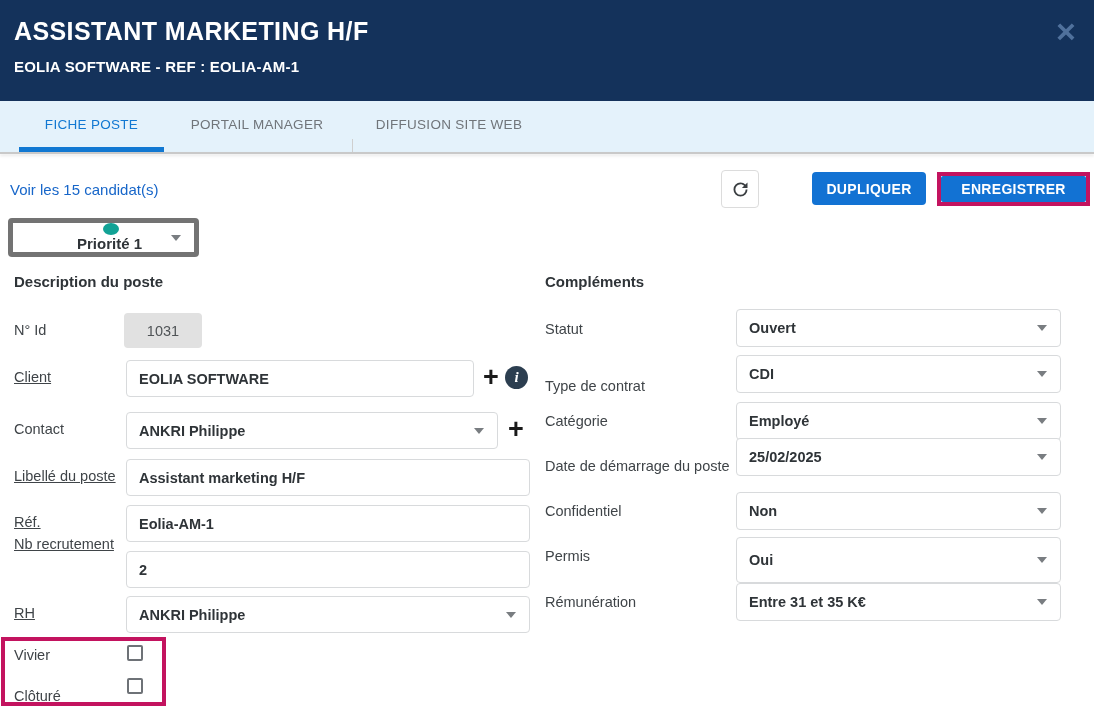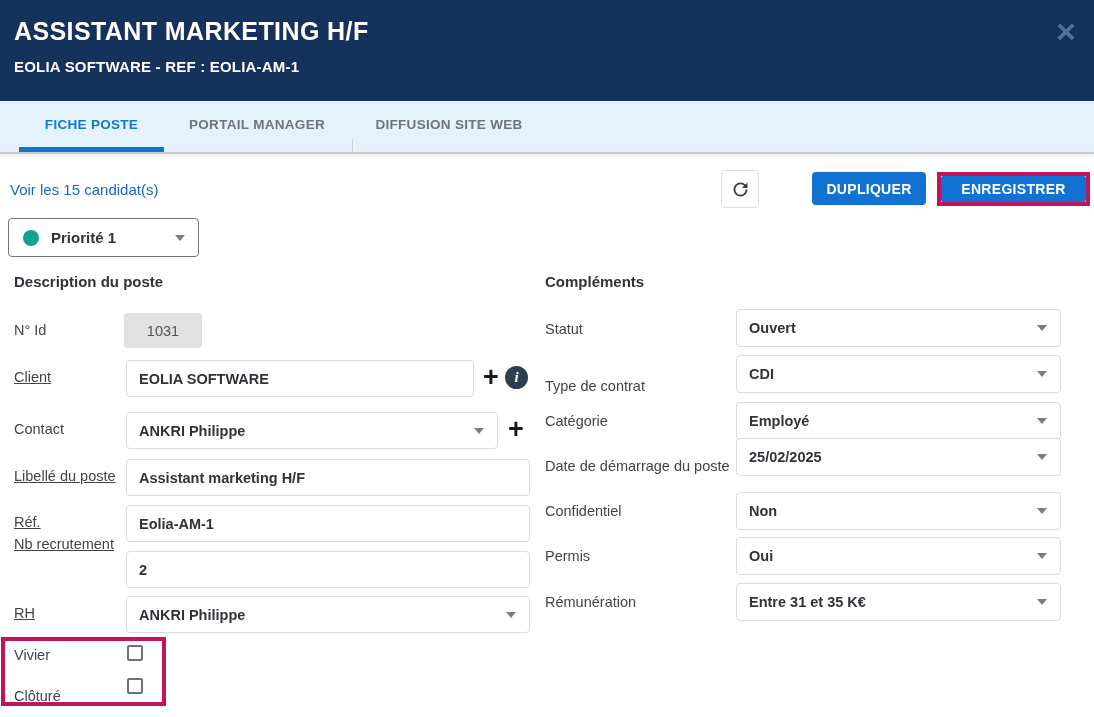--- a/index.html
+++ b/index.html
@@ -32,21 +32,21 @@
     position:absolute; left:0; top:101px; width:1094px; height:51px;
     background:#E4F2FB;
   }
   .tabbar-border {
     position:absolute; left:0; top:152px; width:1094px; height:2px;
     background:#C9C9C9; box-shadow:0 2px 3px rgba(0,0,0,.10);
   }
   .tab {
     position:absolute; top:101px; height:46px;
     display:flex; align-items:center; justify-content:center;
-    font-size:13.5px; font-weight:700; letter-spacing:.3px;
+    font-size:13.5px; font-weight:400; letter-spacing:.3px;
     color:#70757A; cursor:pointer;
   }
   .tab.active { color:#1178D2; }
   .tab-indicator {
     position:absolute; left:19px; top:147px; width:145px; height:5px;
     background:#1178D2;
   }
   .tab-sep {
     position:absolute; left:352px; top:139px; width:1px; height:13px;
     background:#CFCFCF;
@@ -70,22 +70,22 @@
   .save-wrap {
     position:absolute; left:937px; top:172px; width:153px; height:34px;
     border:4px solid #C3135F;
   }
   .btn-save {
     position:static; width:145px; height:26px; border-radius:2px;
   }
   
   .priority {
     position:absolute; left:8px; top:218px; width:191px; height:39px;
-    background:#fff; border:1px solid #737373; border-radius:4px;
-    display:flex; align-items:center; cursor:pointer;
+    background:#fff; border:5px solid #737373; border-radius:4px;
+    display:flex; align-items:center; cursor:pointer;flex-direction:column;
   }
   .priority-dot {
     width:16px; height:16px; border-radius:50%; background:#12A295;
     margin-left:14px;
   }
   .priority-label { font-size:15px; font-weight:700; color:#2F3438; margin-left:12px; }
   
   .section-title {
     position:absolute; top:273px; font-size:15px; font-weight:700; color:#2F3438;
   }
@@ -235,21 +235,21 @@
   <span class="caret"></span>
 </div>
 
 <div class="flabel right" style="top:503px;">Confidentiel</div>
 <div class="select" style="left:736px;top:492px;width:325px;height:38px;">
   <span>Non</span>
   <span class="caret"></span>
 </div>
 
 <div class="flabel right" style="top:548px;">Permis</div>
-<div class="select" style="left:736px;top:537px;width:325px;height:38px;padding-left:12px;">
+<div class="select" style="left:736px;top:537px;width:325px;height:46px;padding-left:12px;">
   <span>Oui</span>
   <span class="caret"></span>
 </div>
 
 <div class="flabel right" style="top:594px;">Rémunération</div>
 <div class="select" style="left:736px;top:583px;width:325px;height:38px;">
   <span>Entre 31 et 35 K€</span>
   <span class="caret"></span>
 </div>
 

